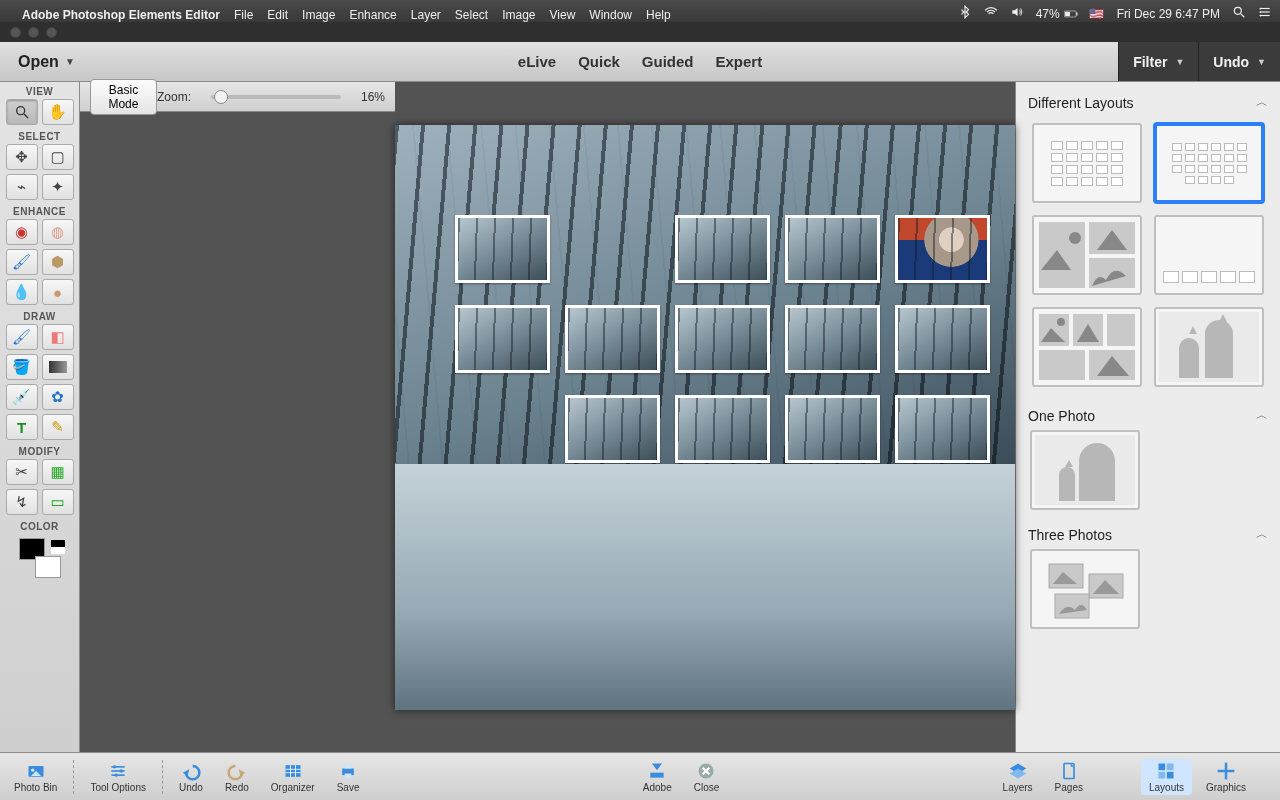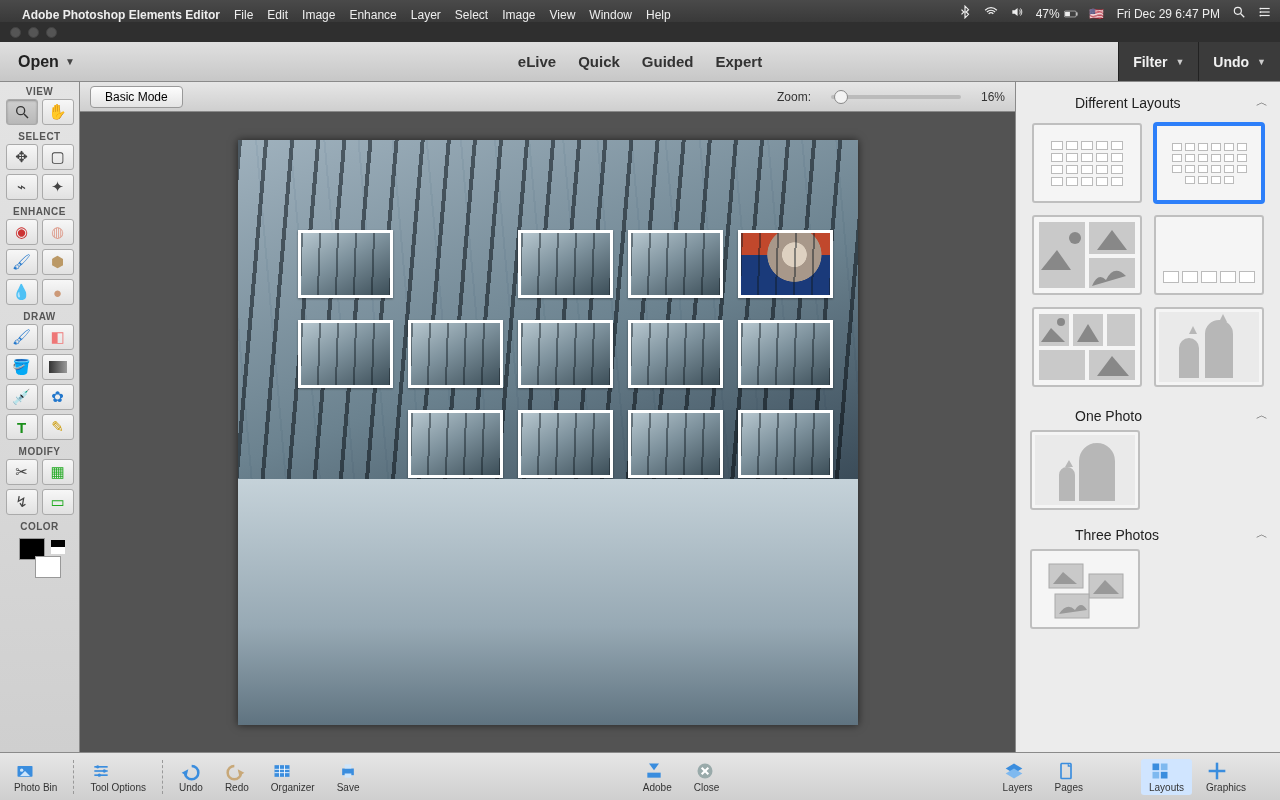--- a/index.html
+++ b/index.html
@@ -36,56 +36,56 @@
 .tool-grid { display:grid; grid-template-columns: repeat(2, 32px); gap:4px; margin-bottom:2px;}
 .tool { width:32px; height:26px; border:1px solid #aaa; border-radius:3px; background:linear-gradient(#f7f7f7,#e1e1e1); display:flex; align-items:center; justify-content:center; font-size:15px; cursor:pointer;}
 .tool.selected { background:linear-gradient(#cfcfcf,#b8b8b8); box-shadow: inset 0 1px 2px rgba(0,0,0,.3);}
 .color-swatches { width:50px; height:40px; position:relative; margin-top:4px;}
 .sw-fg{position:absolute;top:0;left:4px;width:26px;height:22px;background:#000;border:1px solid #999;}
 .sw-bg{position:absolute;bottom:0;right:4px;width:26px;height:22px;background:#fff;border:1px solid #999;}
 .sw-mini{position:absolute;top:2px;right:0;width:14px;height:14px;display:flex;flex-direction:column;}
 .sw-mini div{flex:1;}
 
 
-.center { flex:1; background:#535353; display:flex; flex-direction:column;}
+.center { flex:1; background:#535353; display:flex; }
 .center-top { height:30px; background:linear-gradient(#e6e6e6,#cfcfcf); display:flex; align-items:center; padding:0 10px; border-bottom:1px solid #888;}
 .mode-btn { font-size:12px; background:linear-gradient(#fdfdfd,#e4e4e4); border:1px solid #999; border-radius:4px; padding:3px 14px; cursor:pointer;}
 .zoom-wrap { margin-left:auto; display:flex; align-items:center; gap:20px; font-size:12px; color:#333;}
 .zoom-slider { width:130px; height:4px; background:#bbb; border-radius:2px; position:relative;}
 .zoom-handle { position:absolute; top:-5px; left:3px; width:14px; height:14px; background:#f3f3f3; border:1px solid #888; border-radius:50%;}
 .canvas-host { flex:1; display:flex; align-items:center; justify-content:center;}
 .collage { width:620px; height:585px; position:relative; background:linear-gradient(160deg,#9fb1bd 0%, #6b828f 40%, #3a4b58 70%, #1f2b34 100%); box-shadow:0 0 8px rgba(0,0,0,.6);}
 .collage::before{content:"";position:absolute;inset:0;background:
   repeating-linear-gradient(95deg, rgba(20,30,38,.55) 0 4px, transparent 4px 26px),
   repeating-linear-gradient(85deg, rgba(200,215,225,.25) 0 2px, transparent 2px 34px);
   mix-blend-mode:multiply;}
 .collage::after{content:"";position:absolute;left:0;right:0;bottom:0;height:42%;
   background:linear-gradient(#c5d2d9 0%, #97a9b4 60%, #5f7380 100%);}
 .thumb { position:absolute; border:3px solid #fff; box-shadow:0 1px 2px rgba(0,0,0,.4); background:linear-gradient(150deg,#b7c7cf 0%, #7e929d 45%, #3c4e58 100%);}
 .thumb.cat { background: radial-gradient(circle at 60% 35%, #ded1c1 0 18%, #a8988a 19% 40%, transparent 41%), linear-gradient(#c1482c 0 35%, #1a3a7a 35% 100%);}
 .thumb::after{content:"";position:absolute;inset:0;background:
   repeating-linear-gradient(92deg, rgba(15,25,32,.45) 0 2px, transparent 2px 18px);}
 
 
 .rightpanel { width:265px; background:#ececec; border-left:1px solid #8a8a8a; overflow-y:auto; padding:6px 8px 12px;}
-.rp-header { display:flex; align-items:center; justify-content:space-between; font-size:14px; color:#222; padding:6px 4px; cursor:pointer;margin-left:47px;}
+.rp-header { display:flex; align-items:center; justify-content:space-between; font-size:14px; color:#222; padding:6px 4px; cursor:pointer;}
 .rp-header .chev { font-size:12px; color:#555;}
 .layout-grid { display:grid; grid-template-columns: repeat(2, 110px); gap:12px; justify-content:center; margin:6px 0 14px;}
 .layout-tile { width:110px; height:80px; background:#f5f5f5; border:2px solid #bfbfbf; border-radius:3px; display:flex; align-items:center; justify-content:center; cursor:pointer; position:relative; overflow:hidden;}
 .layout-tile.selected { border:3px solid #2d7ff9; box-shadow:0 0 0 1px #2d7ff9;}
 
 .mini-grid{display:grid;gap:3px;}
 .mini-grid div{background:#fff;border:1px solid #bbb;}
 .rp-single { display:flex; }
 .rp-single .layout-tile{margin-left:6px;}
 
 
 .bottombar { position:absolute; left:0; right:0; bottom:0; height:48px; background:linear-gradient(#e6e6e6,#cfcfcf); border-top:1px solid #8a8a8a; display:flex; align-items:center; font-size:10px; color:#333;}
 .bb-group { display:flex; gap:6px; align-items:center; padding:0 6px;}
-.bb-item { display:flex; flex-direction:column; gap:1px; padding:2px 8px; cursor:pointer;}
+.bb-item { display:flex; flex-direction:column; align-items:center; gap:1px; padding:2px 8px; cursor:pointer;}
 .bb-item.selected { background:#d0e5ff; border-radius:3px;margin-left:44px;}
 .bb-item svg, .bb-item .ic { width:22px; height:20px; }
 .bb-sep { width:1px; height:34px; border-left:1px dashed #999; margin:0 2px;}
 .bb-spacer { flex:1;}
 </style>
 </head>
 <body>
 
 <div class="menubar">
   <span class="apple"></span>

